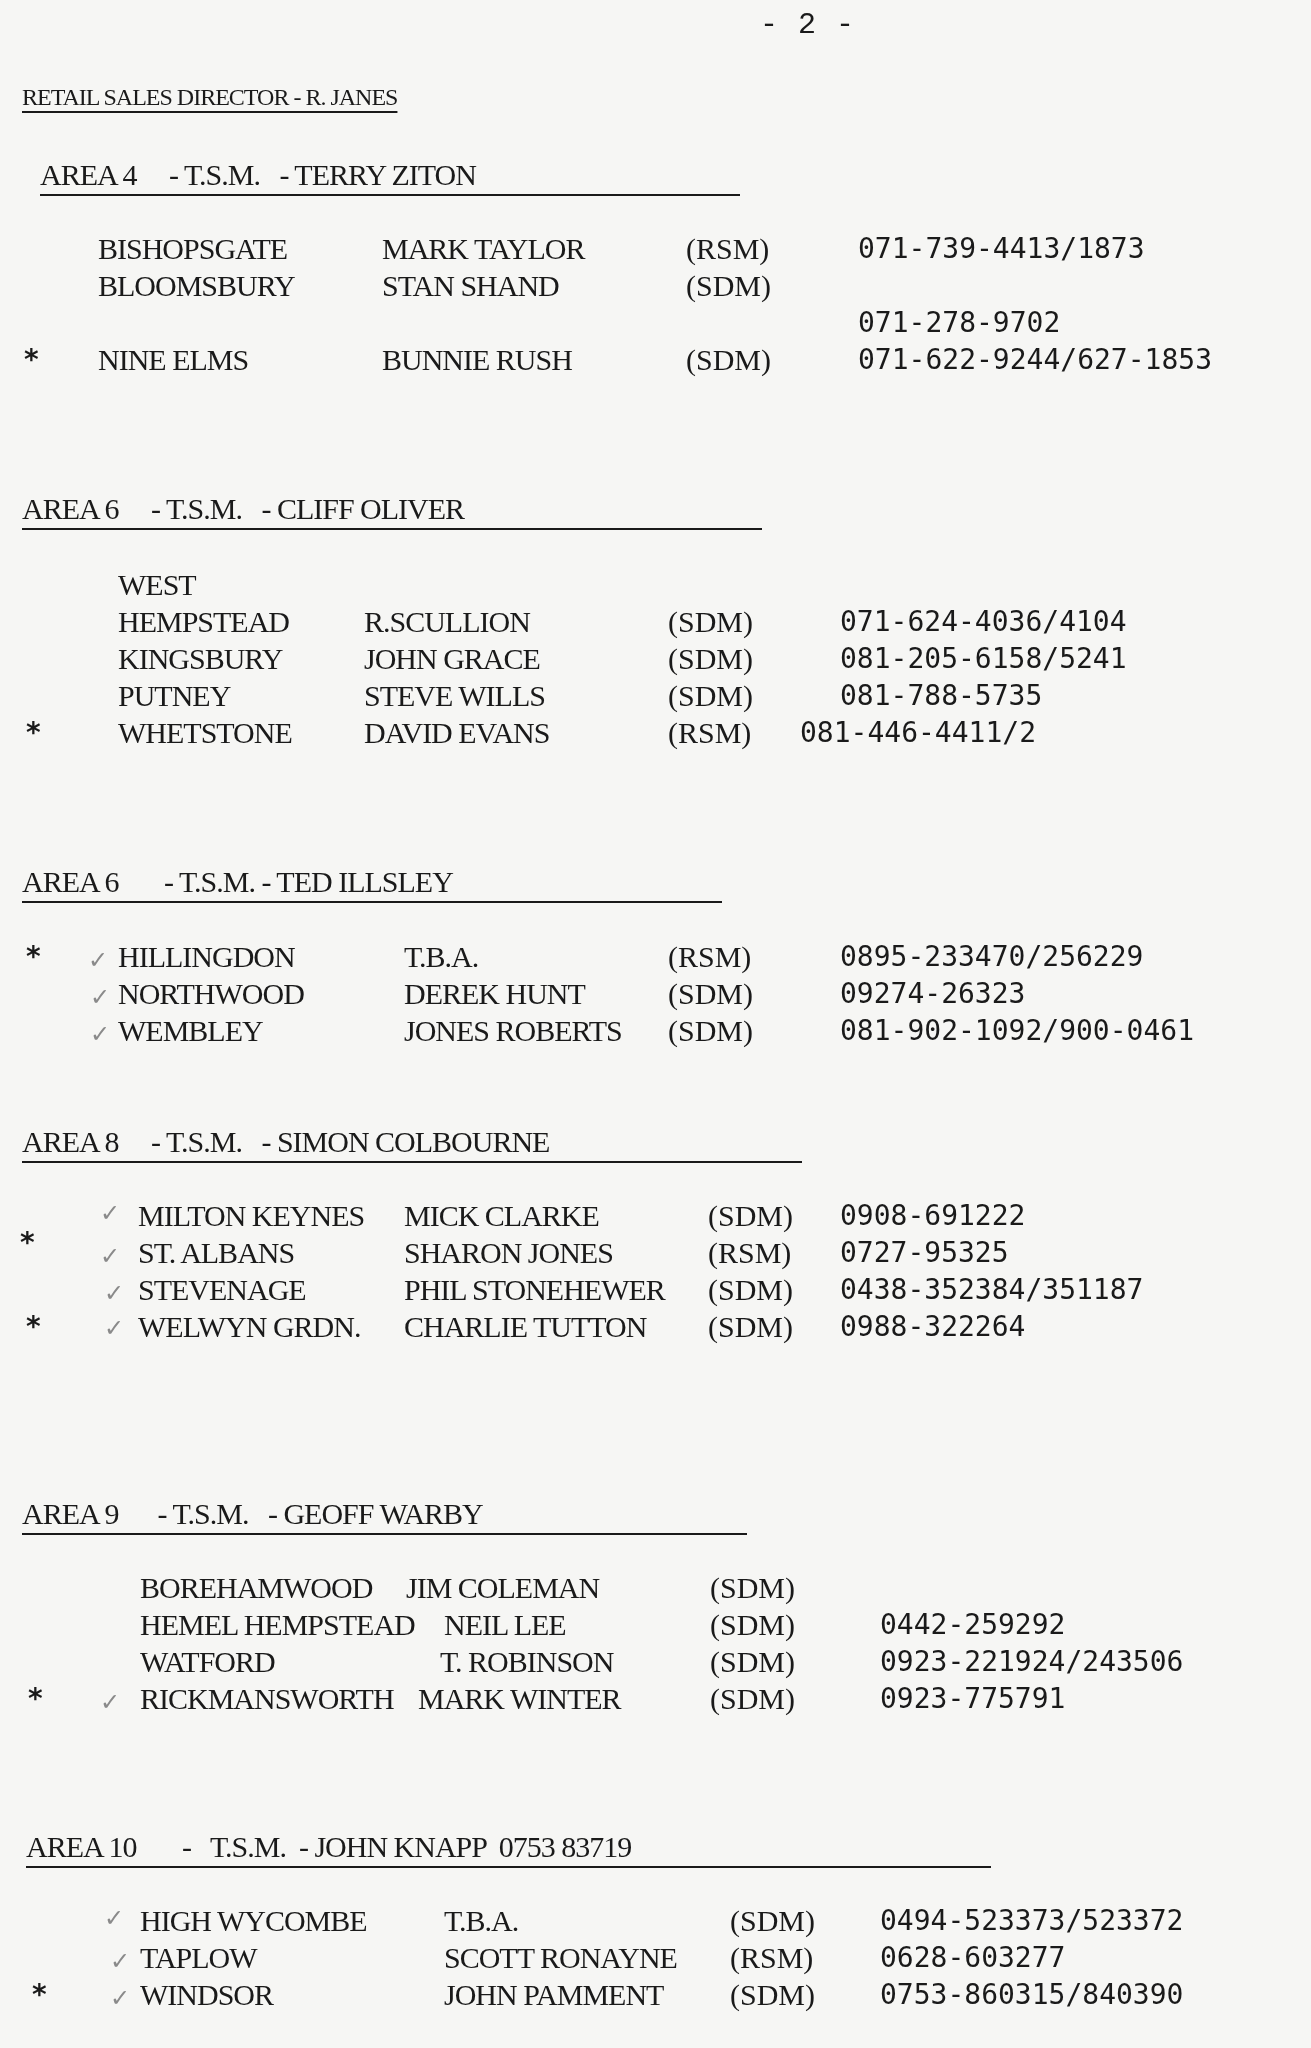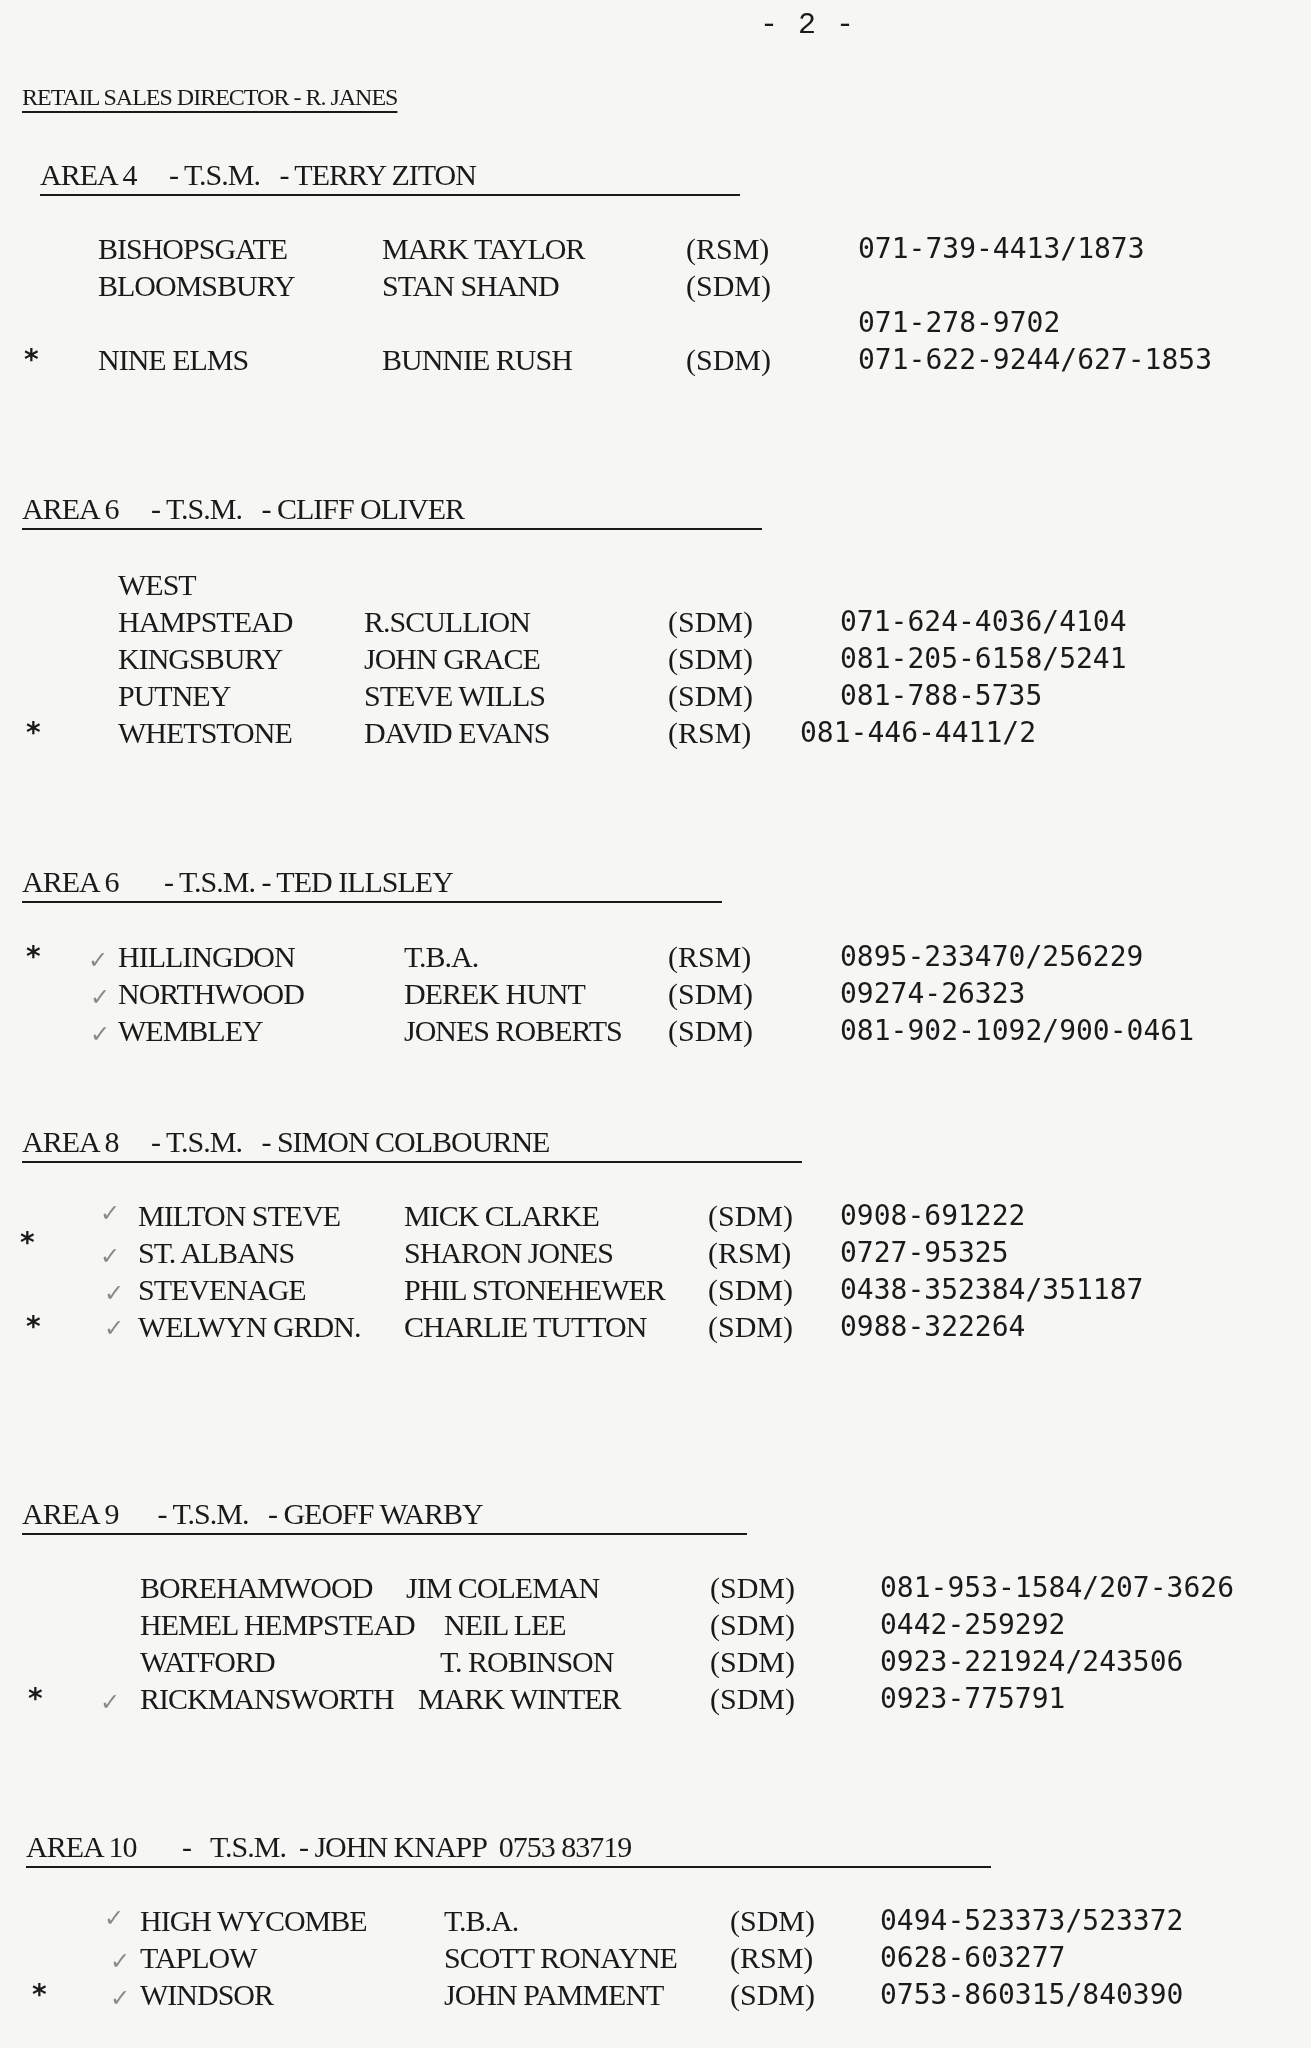--- a/index.html
+++ b/index.html
@@ -114,21 +114,21 @@
     <span class="cell-phone" style="left:858px">071-622-9244/627-1853</span>
   </div>
 </div>
 
 <div class="area" style="top:0">
   <div class="area-header" style="top:492px;left:22px;width:740px;">AREA 6     - T.S.M.   - CLIFF OLIVER</div>
   <div class="row" style="top:568px">
     <span class="cell-branch" style="left:118px">WEST</span>
   </div>
   <div class="row" style="top:605px">
-    <span class="cell-branch" style="left:118px">HAMPSTEAD</span>
+    <span class="cell-branch" style="left:118px">HEMPSTEAD</span>
     <span class="cell-name" style="left:364px">R.SCULLION</span>
     <span class="cell-role" style="left:668px">(SDM)</span>
     <span class="cell-phone" style="left:840px">071-624-4036/4104</span>
   </div>
   <div class="row" style="top:642px">
     <span class="cell-branch" style="left:118px">KINGSBURY</span>
     <span class="cell-name" style="left:364px">JOHN GRACE</span>
     <span class="cell-role" style="left:668px">(SDM)</span>
     <span class="cell-phone" style="left:840px">081-205-6158/5241</span>
   </div>
@@ -170,21 +170,21 @@
     <span class="cell-name" style="left:404px">JONES ROBERTS</span>
     <span class="cell-role" style="left:668px">(SDM)</span>
     <span class="cell-phone" style="left:840px">081-902-1092/900-0461</span>
   </div>
 </div>
 
 <div class="area" style="top:0">
   <div class="area-header" style="top:1125px;left:22px;width:780px;">AREA 8     - T.S.M.   - SIMON COLBOURNE</div>
   <div class="row" style="top:1199px">
     <span class="tick" style="left:100px;top:0px">✓</span>
-    <span class="cell-branch" style="left:138px">MILTON STEVE</span>
+    <span class="cell-branch" style="left:138px">MILTON KEYNES</span>
     <span class="cell-name" style="left:404px">MICK CLARKE</span>
     <span class="cell-role" style="left:708px">(SDM)</span>
     <span class="cell-phone" style="left:840px">0908-691222</span>
   </div>
   <div class="row" style="top:1236px">
     <span class="star" style="left:20px;top:-10px">*</span>
     <span class="tick" style="left:100px;top:6px">✓</span>
     <span class="cell-branch" style="left:138px">ST. ALBANS</span>
     <span class="cell-name" style="left:404px">SHARON JONES</span>
     <span class="cell-role" style="left:708px">(RSM)</span>
@@ -206,21 +206,20 @@
     <span class="cell-phone" style="left:840px">0988-322264</span>
   </div>
 </div>
 
 <div class="area" style="top:0">
   <div class="area-header" style="top:1497px;left:22px;width:725px;">AREA 9      - T.S.M.   - GEOFF WARBY</div>
   <div class="row" style="top:1571px">
     <span class="cell-branch" style="left:140px">BOREHAMWOOD</span>
     <span class="cell-name" style="left:406px">JIM COLEMAN</span>
     <span class="cell-role" style="left:710px">(SDM)</span>
-    <span class="cell-phone" style="left:880px">081-953-1584/207-3626</span>
   </div>
   <div class="row" style="top:1608px">
     <span class="cell-branch" style="left:140px">HEMEL HEMPSTEAD</span>
     <span class="cell-name" style="left:444px">NEIL LEE</span>
     <span class="cell-role" style="left:710px">(SDM)</span>
     <span class="cell-phone" style="left:880px">0442-259292</span>
   </div>
   <div class="row" style="top:1645px">
     <span class="cell-branch" style="left:140px">WATFORD</span>
     <span class="cell-name" style="left:440px">T. ROBINSON</span>

